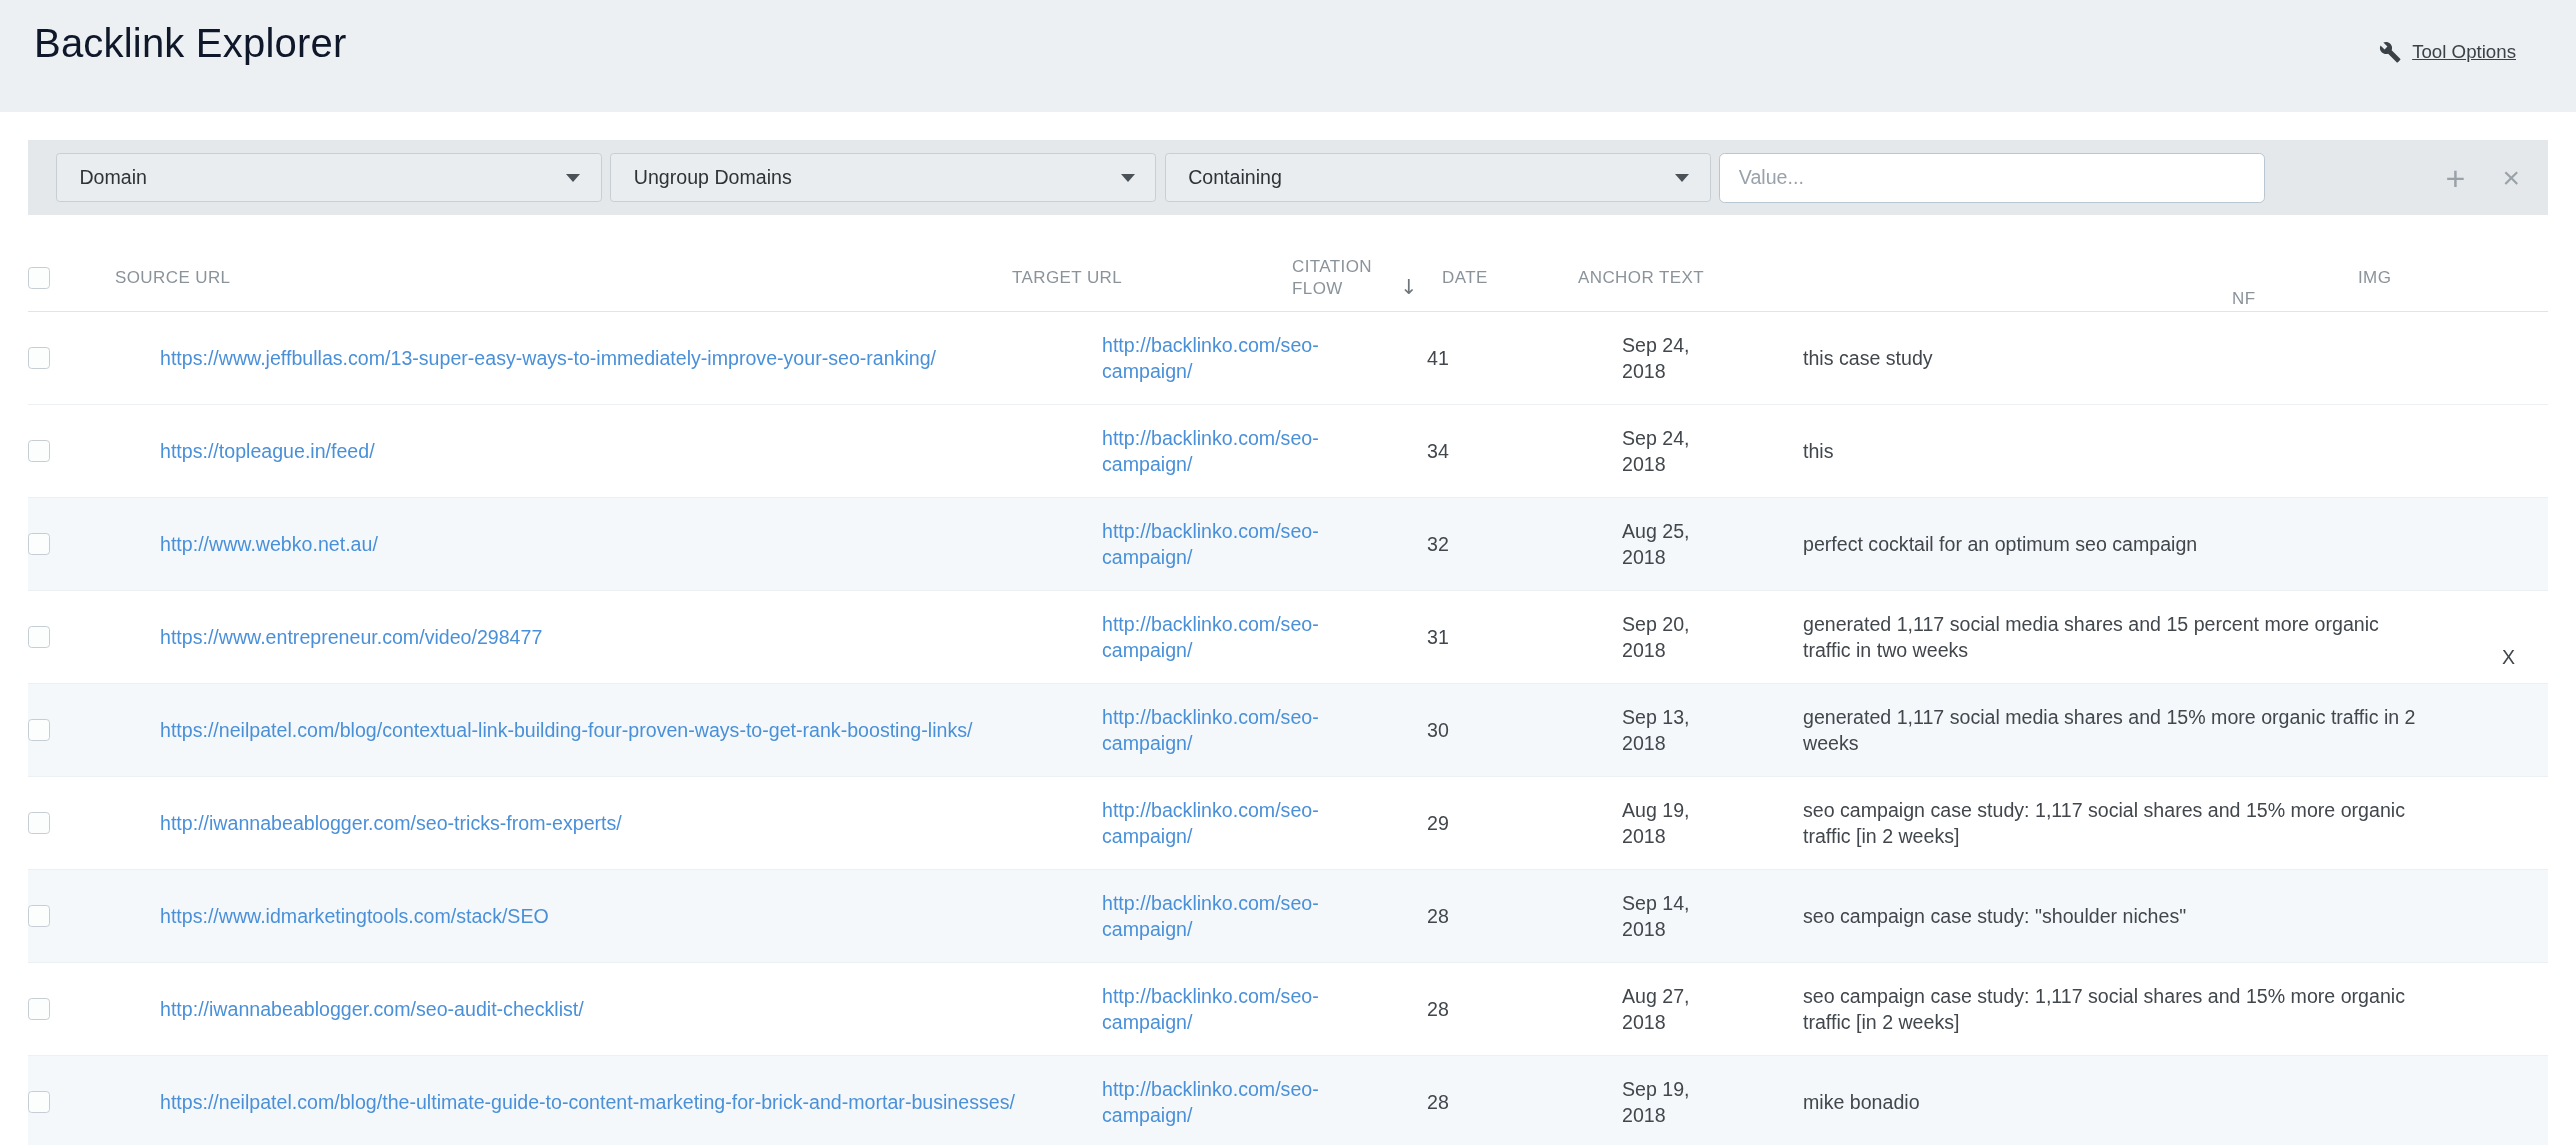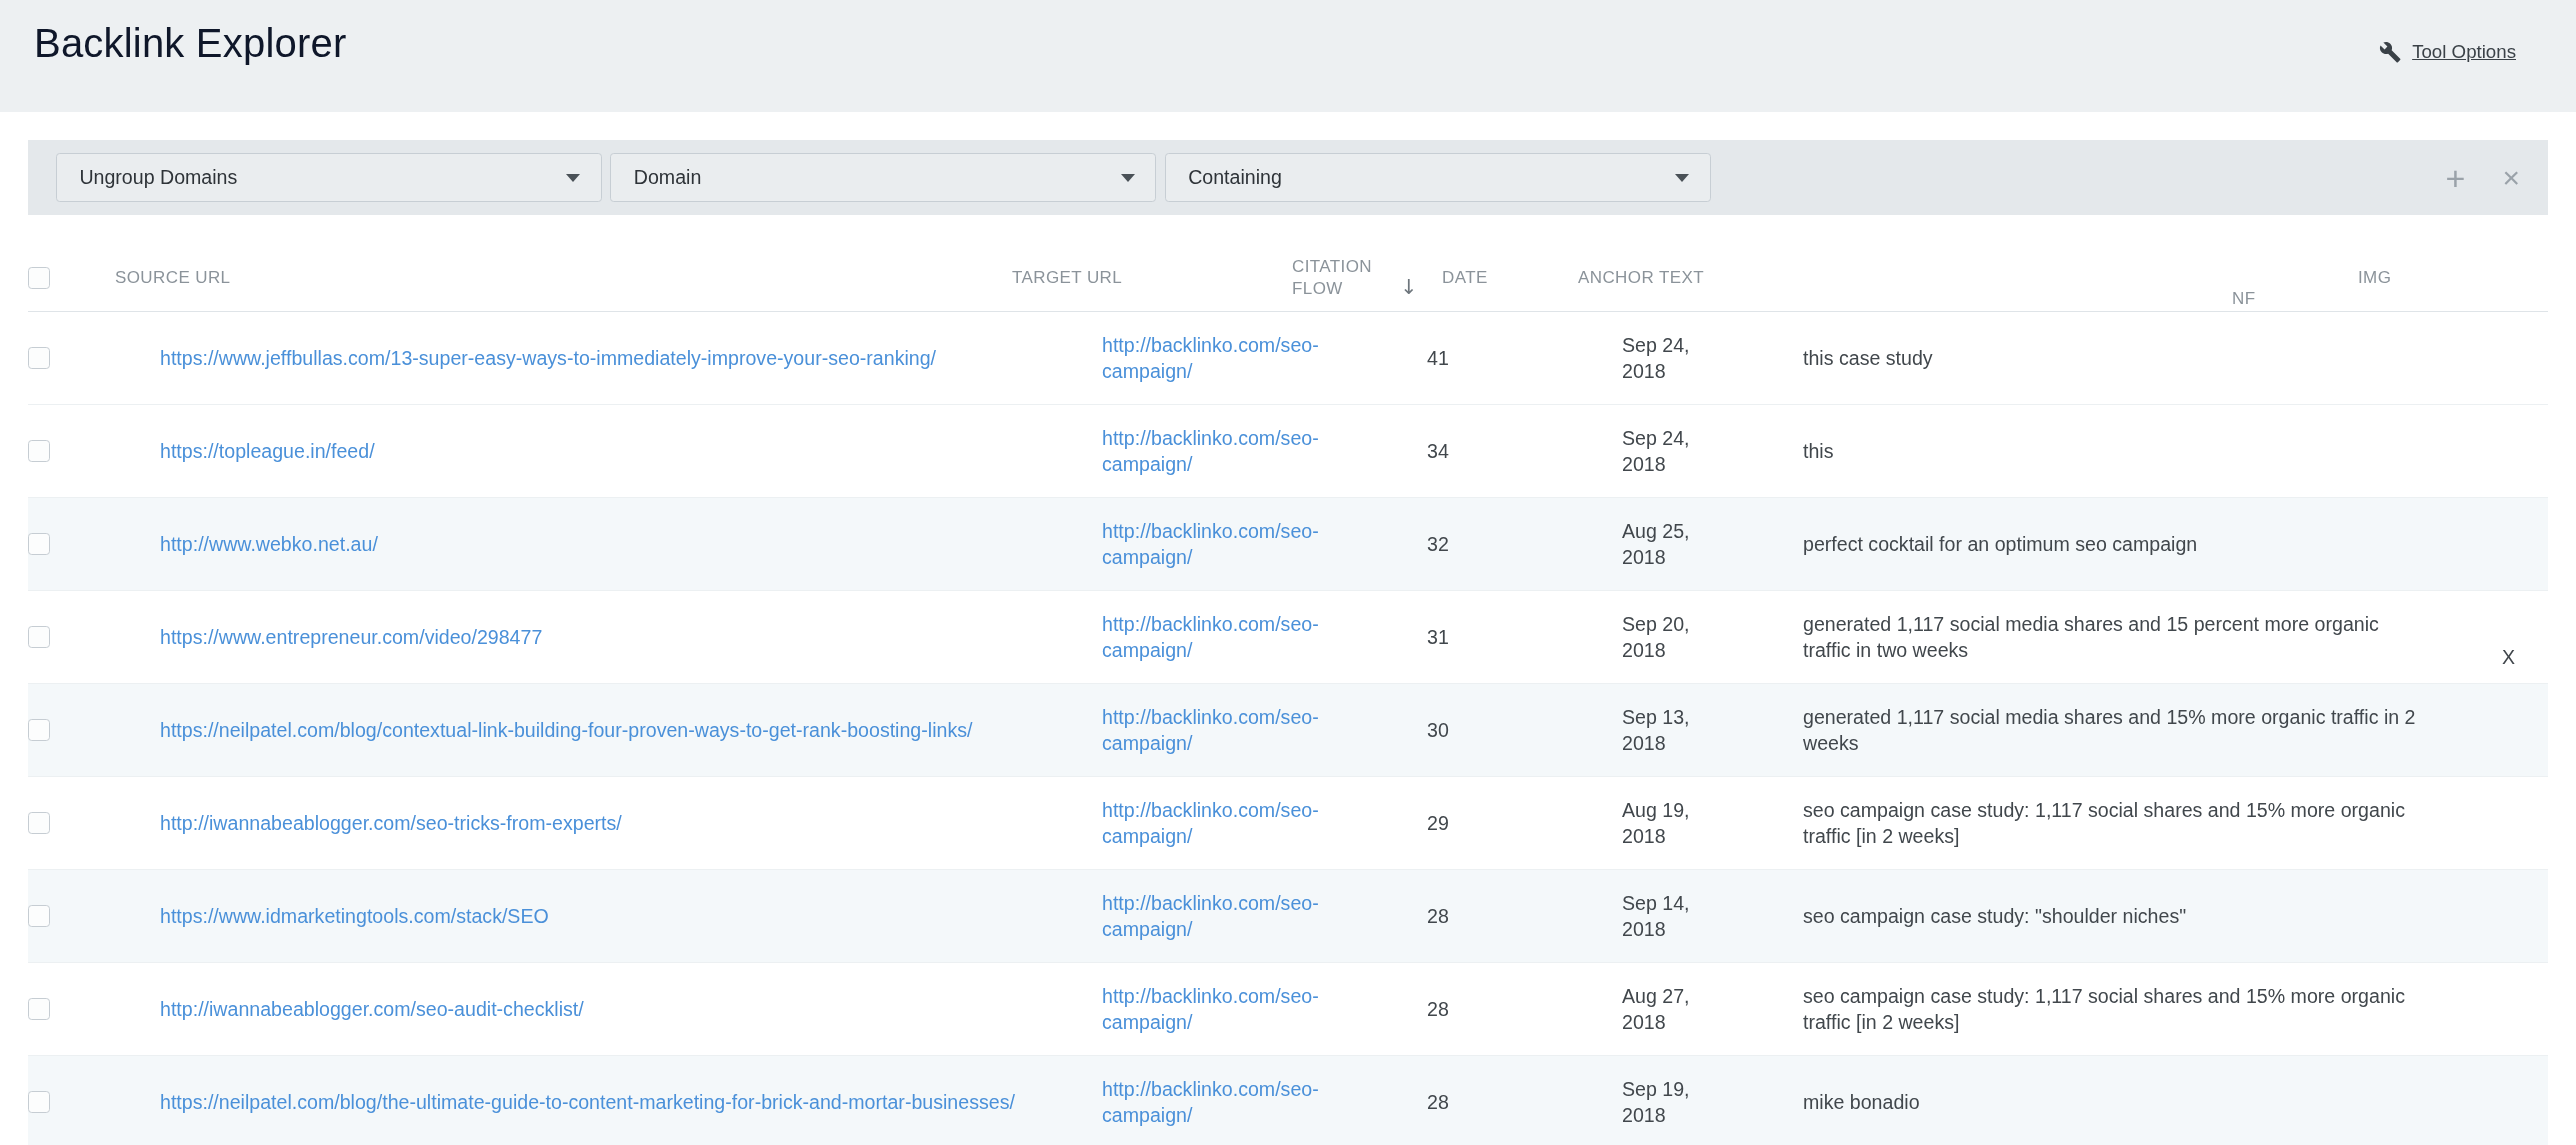--- a/index.html
+++ b/index.html
@@ -147,31 +147,32 @@
           </svg>
       </span>
       <span class="tool-options-label">Tool Options</span>
     </a>
   </header>
 
   <main class="content">
 
     <div class="filter-bar">
       <div class="select">
+        <span>Domain</span>
+        <span class="chevron"></span>
+      </div>
+      <div class="select">
         <span>Ungroup Domains</span>
-        <span class="chevron"></span>
-      </div>
-      <div class="select">
-        <span>Domain</span>
         <span class="chevron"></span>
       </div>
       <div class="select">
         <span>Containing</span>
         <span class="chevron"></span>
       </div>
+      <input class="value-input" type="text" placeholder="Value..." style="">
       <div class="filter-actions">
         <span class="add-filter-button">+</span>
         <span class="remove-filter-button">×</span>
       </div>
     </div>
 
     <div class="table">
       <div class="thead">
         <div class="col col-check">
             <span class="checkbox"></span>

